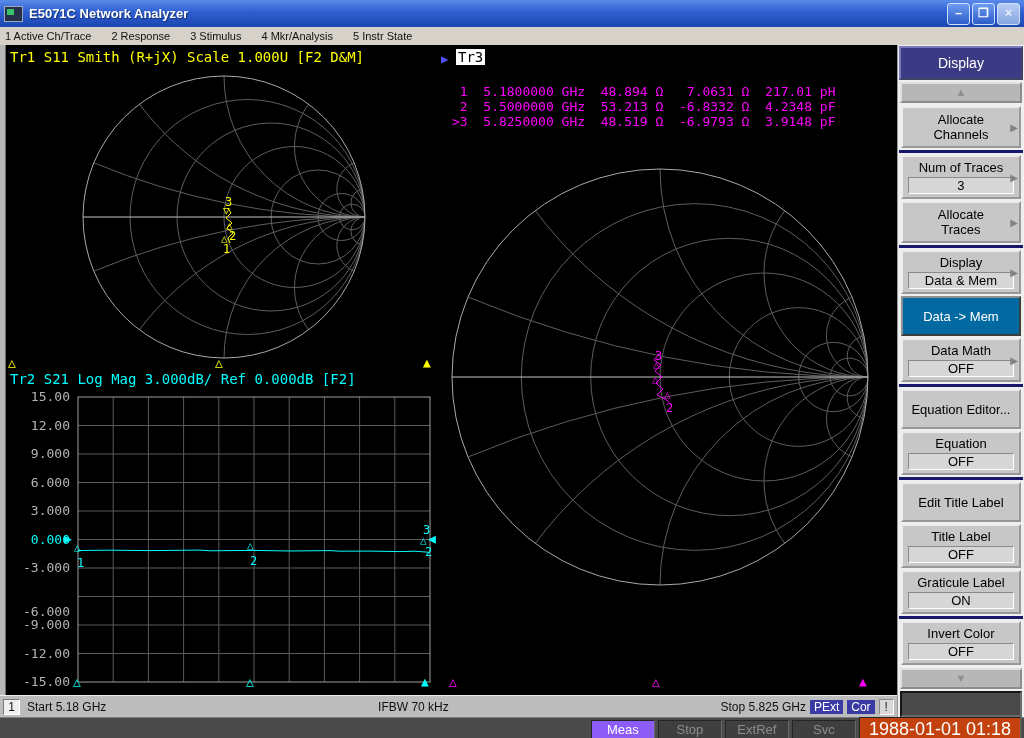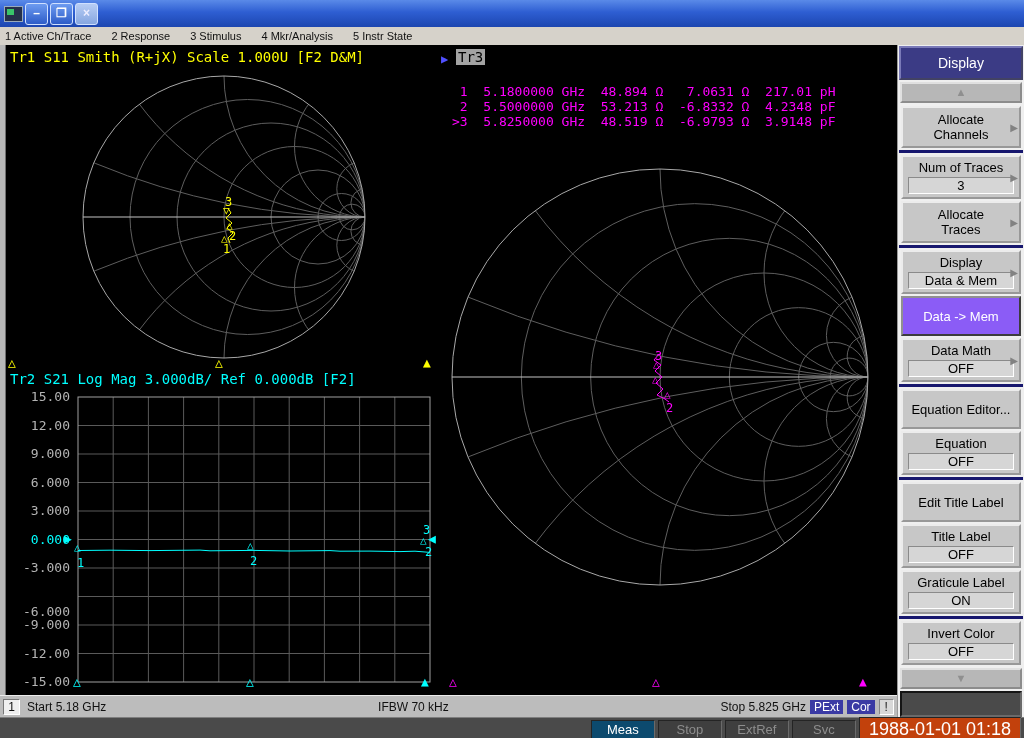--- a/index.html
+++ b/index.html
@@ -26,60 +26,61 @@
   .screen{position:relative;width:884px;height:650px;background:#000;overflow:hidden;}
   .screen-edge{position:absolute;left:0;top:0;width:5px;height:650px;background:#b8b8b8;border-right:1px solid #6e6e6e;}
   #gfx{position:absolute;left:0;top:0;}
 
   .hdr{position:absolute;font:14px "DejaVu Sans Mono",monospace;white-space:pre;}
   .mblock{position:absolute;}
   .mrow{font:13px/15px "DejaVu Sans Mono",monospace;white-space:pre;}
   .ylab{position:absolute;left:14px;width:56px;text-align:right;font:13px "DejaVu Sans Mono",monospace;color:#b4b4b4;}
   .ylab.ref{color:#00ffff;}
   .ov{position:absolute;font-family:"DejaVu Sans Mono",monospace;line-height:1;white-space:pre;}
-  .tr3-name{position:absolute;background:#a3a3a3;color:#000;font:14px "DejaVu Sans Mono",monospace;padding:0 2px;}
+  .tr3-name{position:absolute;background:#ffffff;color:#000;font:14px "DejaVu Sans Mono",monospace;padding:0 2px;}
 
   
   .statusbar1{height:21px;background:#bcbcbc;border-top:1px solid #ececec;display:flex;align-items:center;
     font-size:12px;color:#111;padding:0 3px;}
   .ch-box{width:15px;text-align:center;background:#efefef;border:1px solid #777;border-bottom-color:#fff;border-right-color:#fff;
     font-size:12px;margin-right:7px;}
   .sb1-spacer{flex:1;}
   .badge{background:#3a3aa4;color:#fff;padding:0 4px;margin-left:4px;font-size:12px;}
   .badge.alert{background:#d8d8d8;color:#222;border:1px solid #888;border-bottom-color:#fff;border-right-color:#fff;padding:0 5px;}
   .statusbar2{height:22px;background:#4a4a4a;border-top:1px solid #7e7e7e;display:flex;align-items:center;
     justify-content:flex-end;gap:3px;padding:0 3px;}
   .ind{min-width:50px;text-align:center;font-size:13px;padding:1px 6px;background:#3f3f3f;color:#8d8d8d;
     border:1px solid #242424;border-right-color:#6a6a6a;border-bottom-color:#6a6a6a;}
-  .ind.active{background:#0c4a6e;color:#fff;}
+  .ind.active{background:#8b5cf6;color:#fff;}
   .datetime{font-size:18px;color:#fff;background:#c2410c;padding:1px 9px;
     border:1px solid #242424;border-right-color:#6a6a6a;border-bottom-color:#6a6a6a;}
 
   
   .sidebar{width:140px;background:#efefef;border-left:1px solid #9a9a9a;display:flex;flex-direction:column;}
   .sk-title{flex:0 0 30px;background:#3b3b85;color:#fff;display:flex;align-items:center;justify-content:center;
     font-size:14px;border:2px outset #7a7ab8;margin:1px;}
   .sk-scroll{flex:0 0 17px;background:#b7b7b7;border:2px outset #e0e0e0;margin:1px 2px;text-align:center;
     color:#8f8f8f;font-size:11px;line-height:16px;}
   .sk-btn{position:relative;margin:2px 3px;background:#c7c7c7;border:2px outset #ececec;
     display:flex;flex-direction:column;align-items:center;justify-content:center;font-size:13px;color:#000;}
-  .sk-btn.dark{background:#8b5cf6;color:#fff;border:2px outset #909090;justify-content:center;}
+  .sk-btn.dark{background:#0369a1;color:#fff;border:2px outset #909090;justify-content:center;}
   .sk-sep{height:3px;background:#17176e;margin:1px 1px 0 1px;}
   .sk-val{width:104px;background:#d6d6d6;border:1px solid #8a8a8a;border-bottom-color:#fff;border-right-color:#fff;
     text-align:center;font-size:13px;margin-top:2px;line-height:15px;}
   .sk-arrow{position:absolute;right:1px;top:50%;transform:translateY(-50%);color:#828282;font-size:10px;}
   .sk-filler{flex:1;background:#4a4a4a;border:2px inset #6a6a6a;margin:1px 2px 0 2px;}
 </style>
 </head>
 <body>
 
 <div class="window">
 
   <div class="titlebar">
     <div class="app-icon"></div>
+    <div class="tb-title">E5071C Network Analyzer</div>
     <div class="tb-btn">–</div>
     <div class="tb-btn">❐</div>
     <div class="tb-btn close">×</div>
   </div>
 
   <div class="menubar" id="menubar">
       <span class="menu-item">1 Active Ch/Trace</span>
       <span class="menu-item">2 Response</span>
       <span class="menu-item">3 Stimulus</span>
       <span class="menu-item">4 Mkr/Analysis</span>

